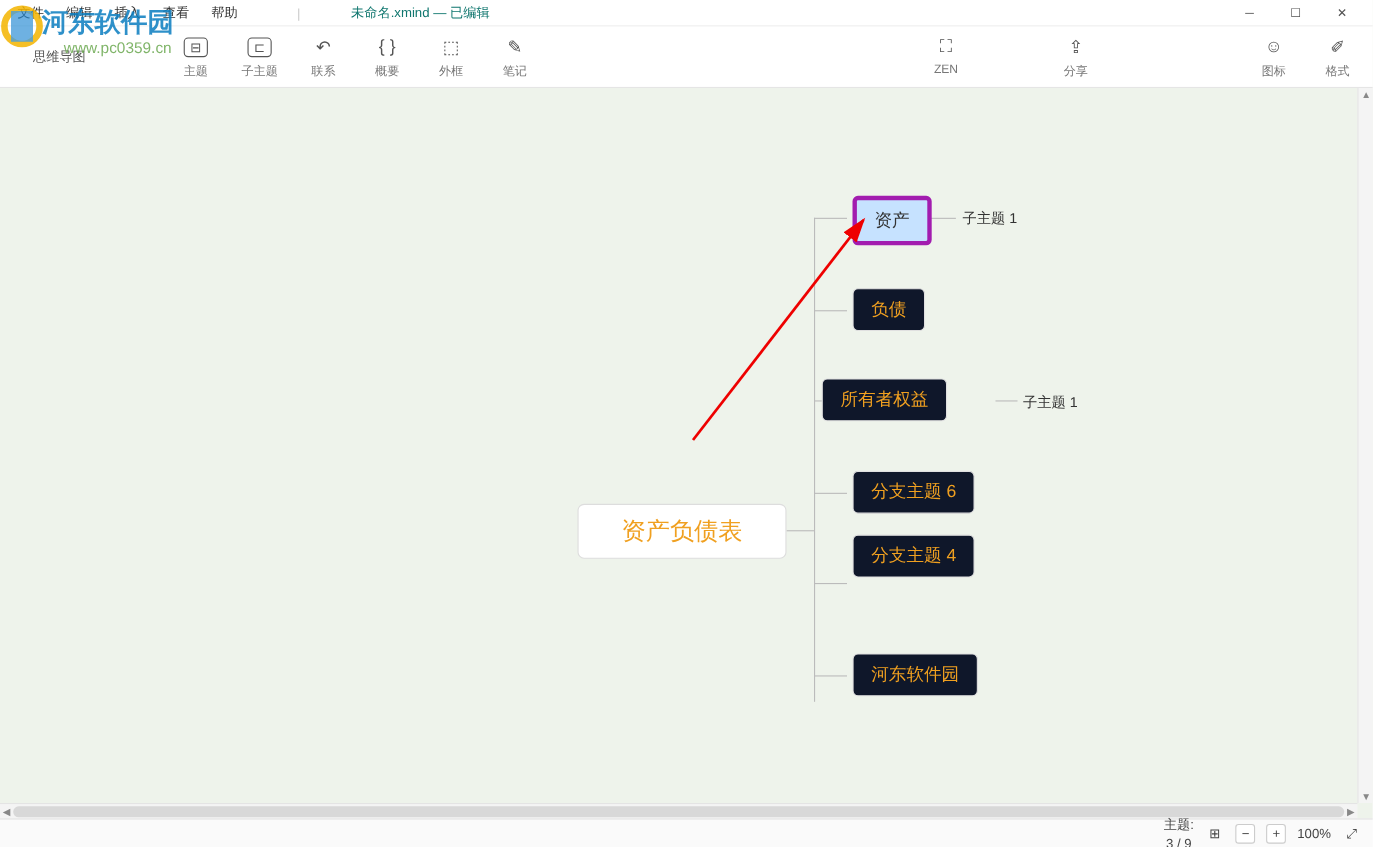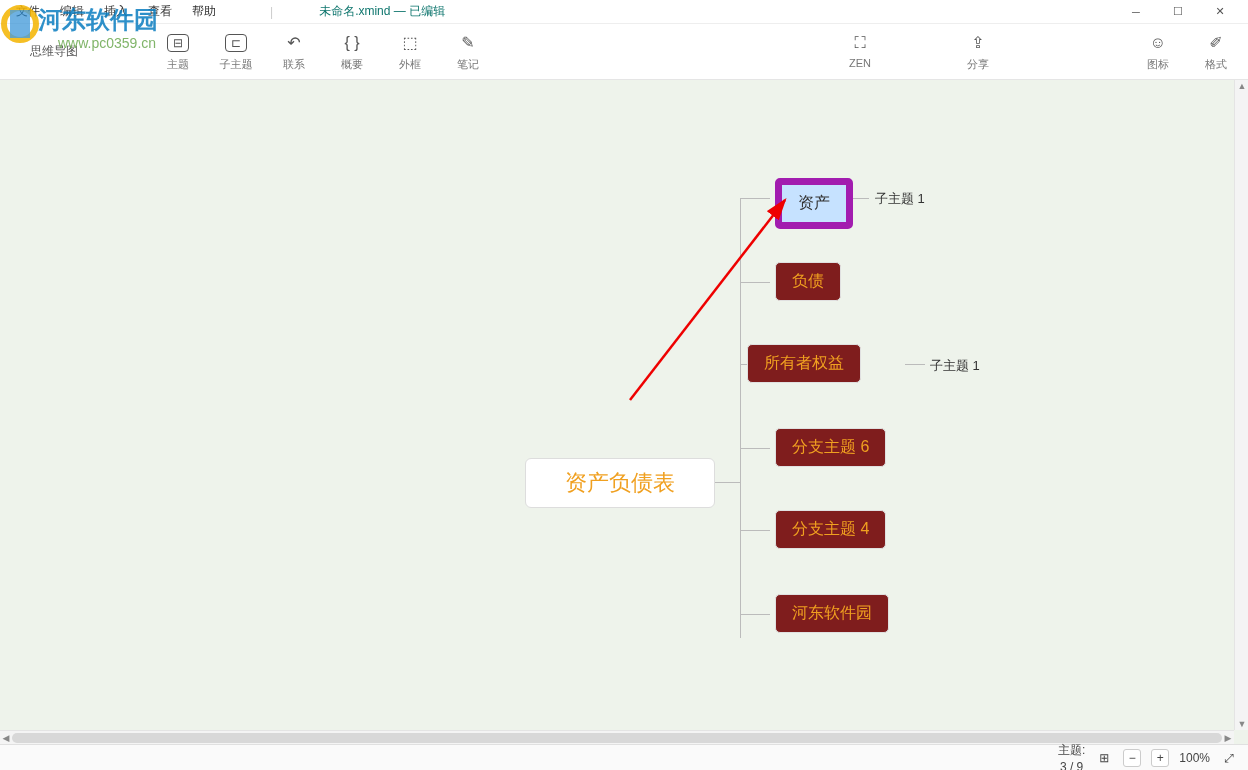--- a/index.html
+++ b/index.html
@@ -22,22 +22,22 @@
 .toolbtn .ico .boxed { border: 1.5px solid #555; border-radius: 4px; width: 22px; height: 18px; display: flex; align-items: center; justify-content: center; font-size: 12px; }
 .toolbar .spacer { flex: 1; }
 .toolbar .navtitle { margin-right: auto; font-size: 12px; color: #555; padding-left: 18px; }
 
 
 .canvas-wrap { position: relative; height: 664px; background: #eef3eb; overflow: hidden; }
 .canvas { position: absolute; inset: 0; }
 
 
 .center-node { position: absolute; left: 525px; top: 378px; width: 190px; height: 50px; background: #fff; border: 1px solid #ddd; border-radius: 6px; display: flex; align-items: center; justify-content: center; font-size: 22px; color: #f0a020; font-weight: 500; }
-.branch-node { position: absolute; background: #7f1d1d; border: 1px solid #e0e0e0; border-radius: 5px; padding: 8px 16px; font-size: 16px; color: #f0a020; display: flex; align-items: center; justify-content: center; }
-.branch-node.selected { border: 7px solid #a21caf; background: #c6e2ff; color: #333; }
+.branch-node { position: absolute; background: #0f172a; border: 1px solid #e0e0e0; border-radius: 5px; padding: 8px 16px; font-size: 16px; color: #f0a020; display: flex; align-items: center; justify-content: center; }
+.branch-node.selected { border: 4px solid #a21caf; background: #c6e2ff; color: #333; }
 .sub-text { position: absolute; font-size: 13px; color: #333; }
 
 .connector { position: absolute; border-left: 1px solid #bbb; }
 .h-line { position: absolute; border-top: 1px solid #bbb; }
 
 
 .arrow-svg { position: absolute; pointer-events: none; }
 
 
 .watermark { position: absolute; left: 0; top: 0; pointer-events: none; opacity: 0.85; }
@@ -156,21 +156,21 @@
 
     <div class="branch-node selected" style="left:775px; top:98px;">资产</div>
     <div class="sub-text" style="left:875px; top:110px;">子主题 1</div>
 
     <div class="branch-node" style="left:775px; top:182px;">负债</div>
 
     <div class="branch-node" style="left:747px; top:264px;">所有者权益</div>
     <div class="sub-text" style="left:930px; top:277px;">子主题 1</div>
 
     <div class="branch-node" style="left:775px; top:348px;">分支主题 6</div>
-    <div class="branch-node" style="left:775px; top:430px;">分支主题 4</div>
+    <div class="branch-node" style="left:775px; top:406px;">分支主题 4</div>
     <div class="branch-node" style="left:775px; top:514px;">河东软件园</div>
 
     <svg class="arrow-svg" style="left:610px; top:100px; width:200px; height:230px;">
       <defs>
           <marker id="ah" markerWidth="10" markerHeight="10" refX="8" refY="3" orient="auto">
             <path d="M0,0 L0,6 L9,3 z" fill="#e00"></path>
           </marker>
         </defs>
       <line x1="20" y1="220" x2="175" y2="20" stroke="#e00" stroke-width="2.5" marker-end="url(#ah)"></line>
     </svg>

